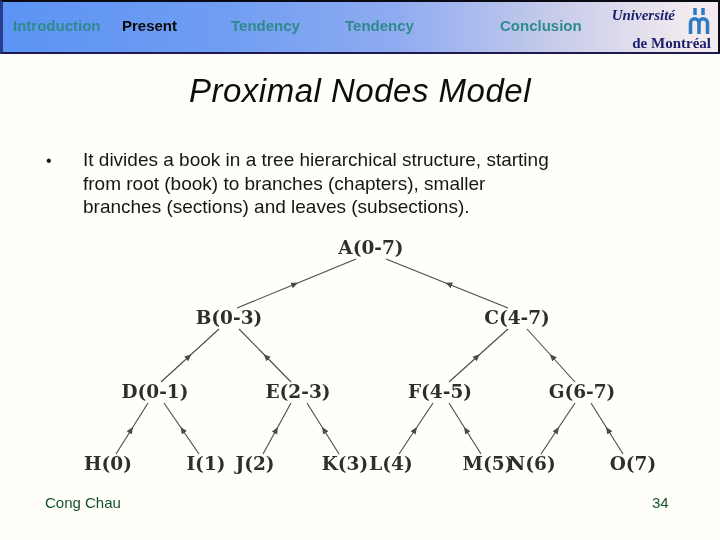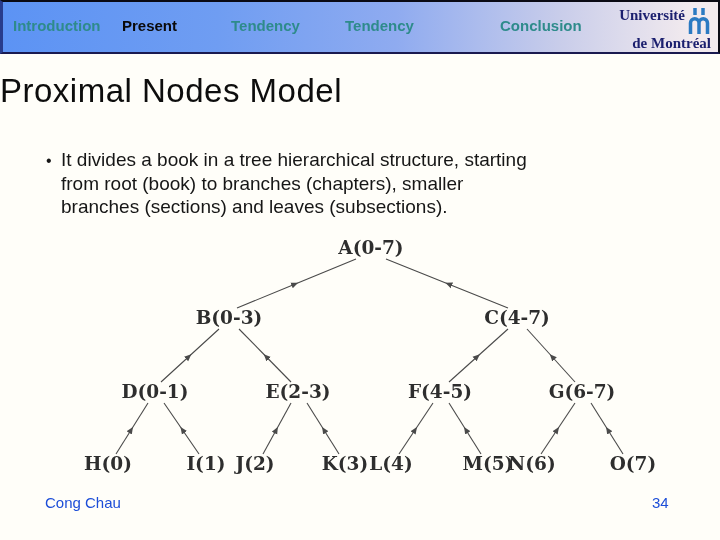--- a/index.html
+++ b/index.html
@@ -24,43 +24,43 @@
     position:absolute; top:15px;
     font-size:15px; font-weight:bold; color:#2E8B8B;
     cursor:pointer; white-space:nowrap;
   }
   .nav-item.active { color:#0a0a0a; }
   .logo {
     position:absolute; right:7px; top:5px; text-align:right;
     color:#1B1F6E; font-family:"Liberation Serif", serif;
     font-weight:bold; font-size:15px; line-height:17px; white-space:nowrap;
   }
-  .logo-row { display:flex; align-items:flex-start; justify-content:flex-end; gap:2px; }
+  .logo-row { display:flex; align-items:flex-start; justify-content:flex-end; gap:12px;font-style:italic; }
   
   .title {
-    position:absolute; top:72px; left:0; width:720px; 
-    font-size:33px; color:#0d0d0d; letter-spacing:.5px;
+    position:absolute; top:72px; left:0; width:720px; text-align:center;
+    font-size:33px; font-style:italic; color:#0d0d0d; letter-spacing:.5px;
   }
   
   .bullet {
     position:absolute; left:45px; top:148px; width:635px;
     font-size:19px; line-height:23.5px; color:#161616;
   }
   .bullet-marker { position:absolute; left:1px; top:1px; font-size:16px; }
-  .bullet-text { margin-left:16px; }
+  .bullet-text { margin-left:38px; }
   
   .tree-svg { position:absolute; left:0; top:228px; }
   .tree-svg text {
     font-family:"DejaVu Serif","Liberation Serif",serif;
     font-size:18.5px; font-weight:600; fill:#2e2e2e;
   }
   .tree-svg path.edge { fill:none; stroke:#4a4a4a; stroke-width:1.1; }
   
   .footer-author, .footer-center, .footer-page {
-    position:absolute; top:494px; font-size:15px; color:#1d4ed8;
+    position:absolute; top:494px; font-size:15px; color:#14532d;
   }
   .footer-author { left:45px; }
   .footer-center { left:0; width:720px; text-align:center; line-height:18.5px; }
   .footer-page { left:652px; }
 </style>
 </head>
 <body>
 
 <div class="slide">
 

